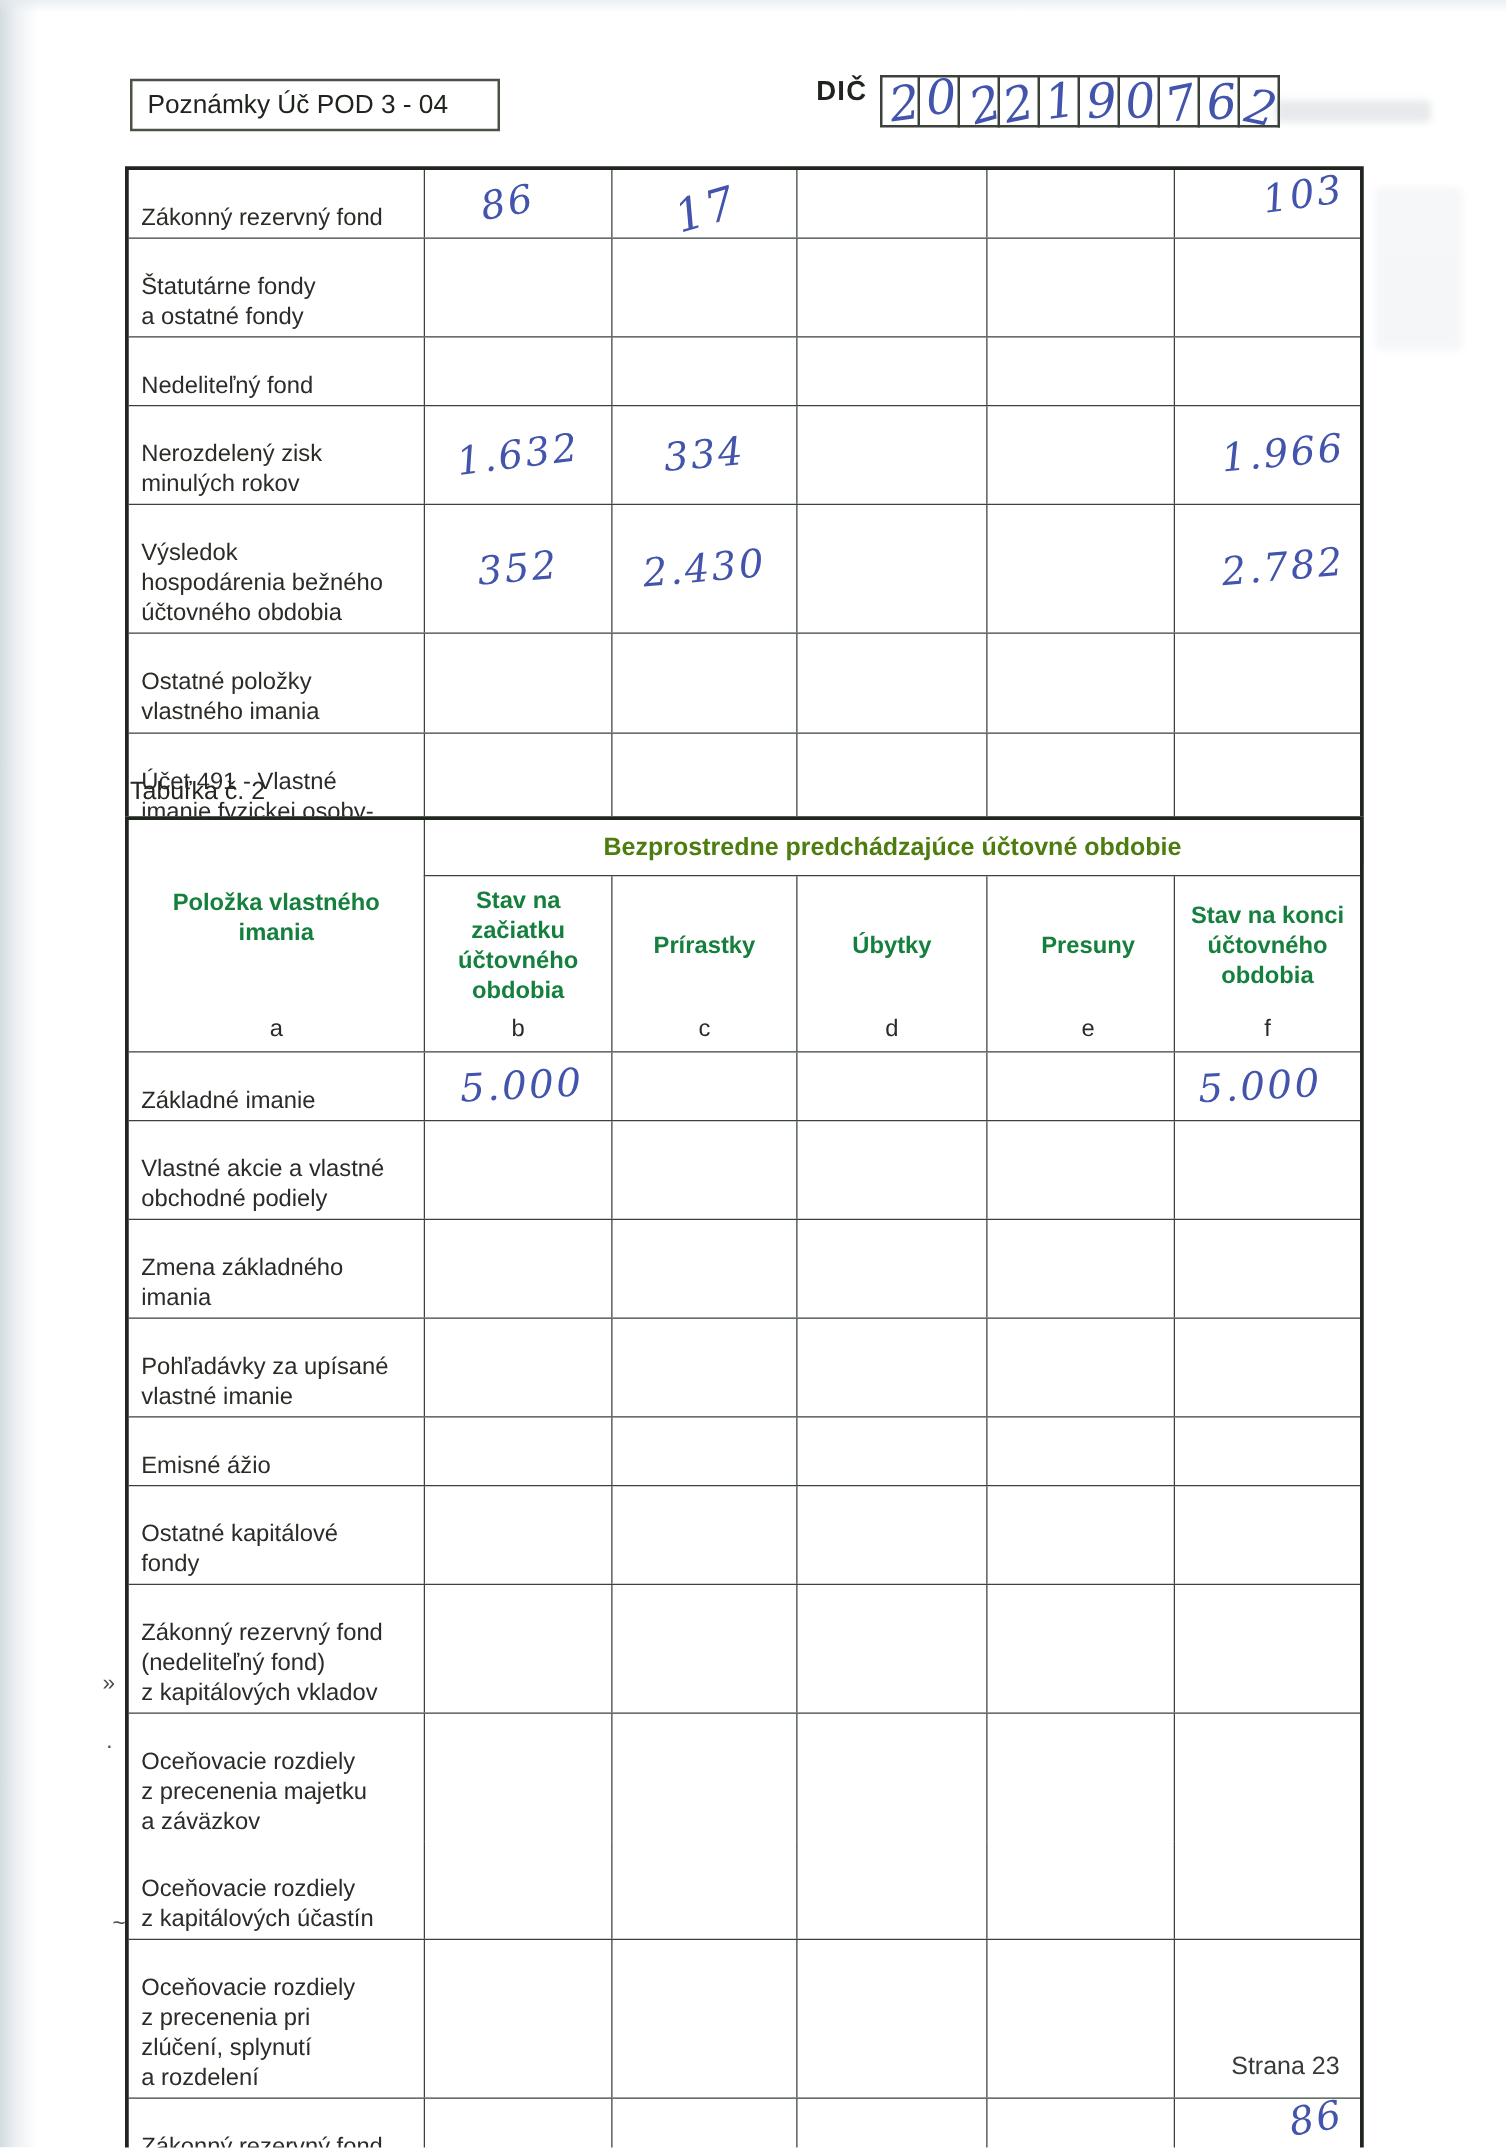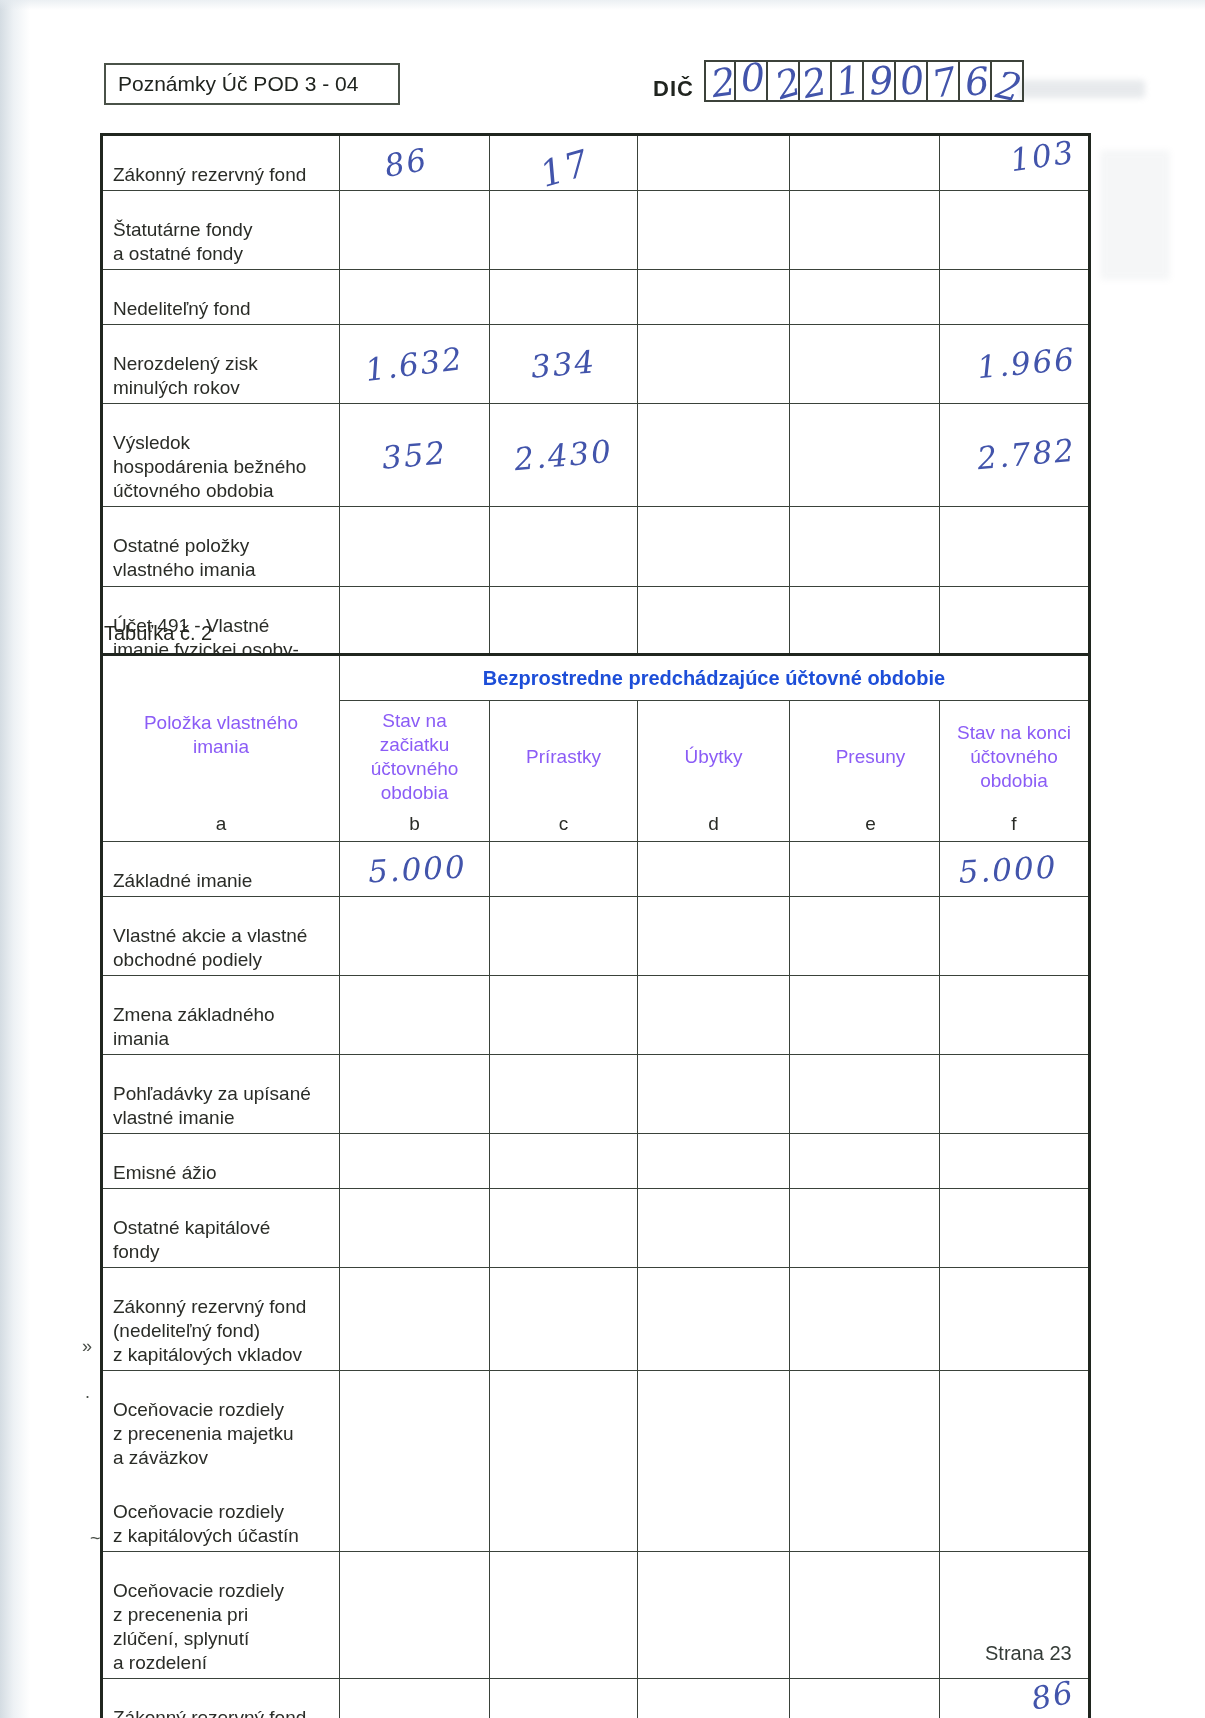--- a/index.html
+++ b/index.html
@@ -25,21 +25,21 @@
   .smudge { position:absolute; background:#8a97a3; filter:blur(3px); opacity:.14; border-radius:4px; pointer-events:none; }
   .ymark  { position:absolute; background:#d9cb4e; filter:blur(1.5px); opacity:.5; border-radius:3px; pointer-events:none; }
   .stray  { position:absolute; color:#4a4f49; font-size:18px; pointer-events:none; }
 
   
   .form-code-box {
     position:absolute; left:104px; top:63px; width:296px; height:42px;
     border:2px solid #4a5248; display:flex; align-items:center;
     padding-left:12px; font-size:21px; color:#20241f; background:#fff;
   }
-  .dic-wrap { position:absolute; left:653px; top:60px; display:flex; align-items:flex-end; gap:10px; }
+  .dic-wrap { position:absolute; left:653px; top:60px; display:flex; align-items:flex-start; gap:10px; }
   .dic-label { font-size:22px; font-weight:bold; color:#20241f; letter-spacing:1px; }
   .dic-boxes { display:flex; }
   .dic-box { width:32px; height:42px; border:2px solid #3c423a; border-left:none; position:relative; }
   .dic-box:first-child { border-left:2px solid #3c423a; }
   .dic-digit {
     position:absolute; left:3px; top:-4px;
     font-family:"DejaVu Serif", serif; font-style:italic;
     font-size:38px; color:var(--ink); display:inline-block;
   }
   .dic-box:nth-child(1)  .dic-digit { transform:rotate(-8deg) translate(2px,3px); }
@@ -93,27 +93,27 @@
   
   .t2-head {
     display:grid; grid-template-columns:236px 150px 148px 152px 150px 149px;
     grid-template-rows:45px auto; border-bottom:1.5px solid #3a423a;
   }
   .hcol-a { grid-row:1 / 3; grid-column:1; display:flex; flex-direction:column; }
   .band {
     grid-column:2 / 7; grid-row:1;
     border-left:1.5px solid #3a423a; border-bottom:1.5px solid #3a423a;
     display:flex; align-items:center; justify-content:center;
-    font-weight:bold; font-size:20px; color:#1d4ed8;
+    font-weight:bold; font-size:20px; color:#4d7c0f;
   }
   .hcell { grid-row:2; display:flex; flex-direction:column; border-left:1.5px solid #3a423a; }
   .hlabel {
     flex:1; display:flex; align-items:center; justify-content:center; text-align:center;
-    font-weight:normal; font-size:19px; line-height:24px; white-space:pre-line;
-    padding:8px 4px; color:#8b5cf6;
+    font-weight:bold; font-size:19px; line-height:24px; white-space:pre-line;
+    padding:8px 4px; color:#15803d;
   }
   .hletter { height:28px; text-align:center; font-size:19px; color:#2a2c27; }
 
   
   #t2-body .trow:nth-child(1){min-height:48px}
   #t2-body .trow:nth-child(2){min-height:60px}
   #t2-body .trow:nth-child(3){min-height:60px}
   #t2-body .trow:nth-child(4){min-height:60px}
   #t2-body .trow:nth-child(5){min-height:48px}
   #t2-body .trow:nth-child(6){min-height:60px}

